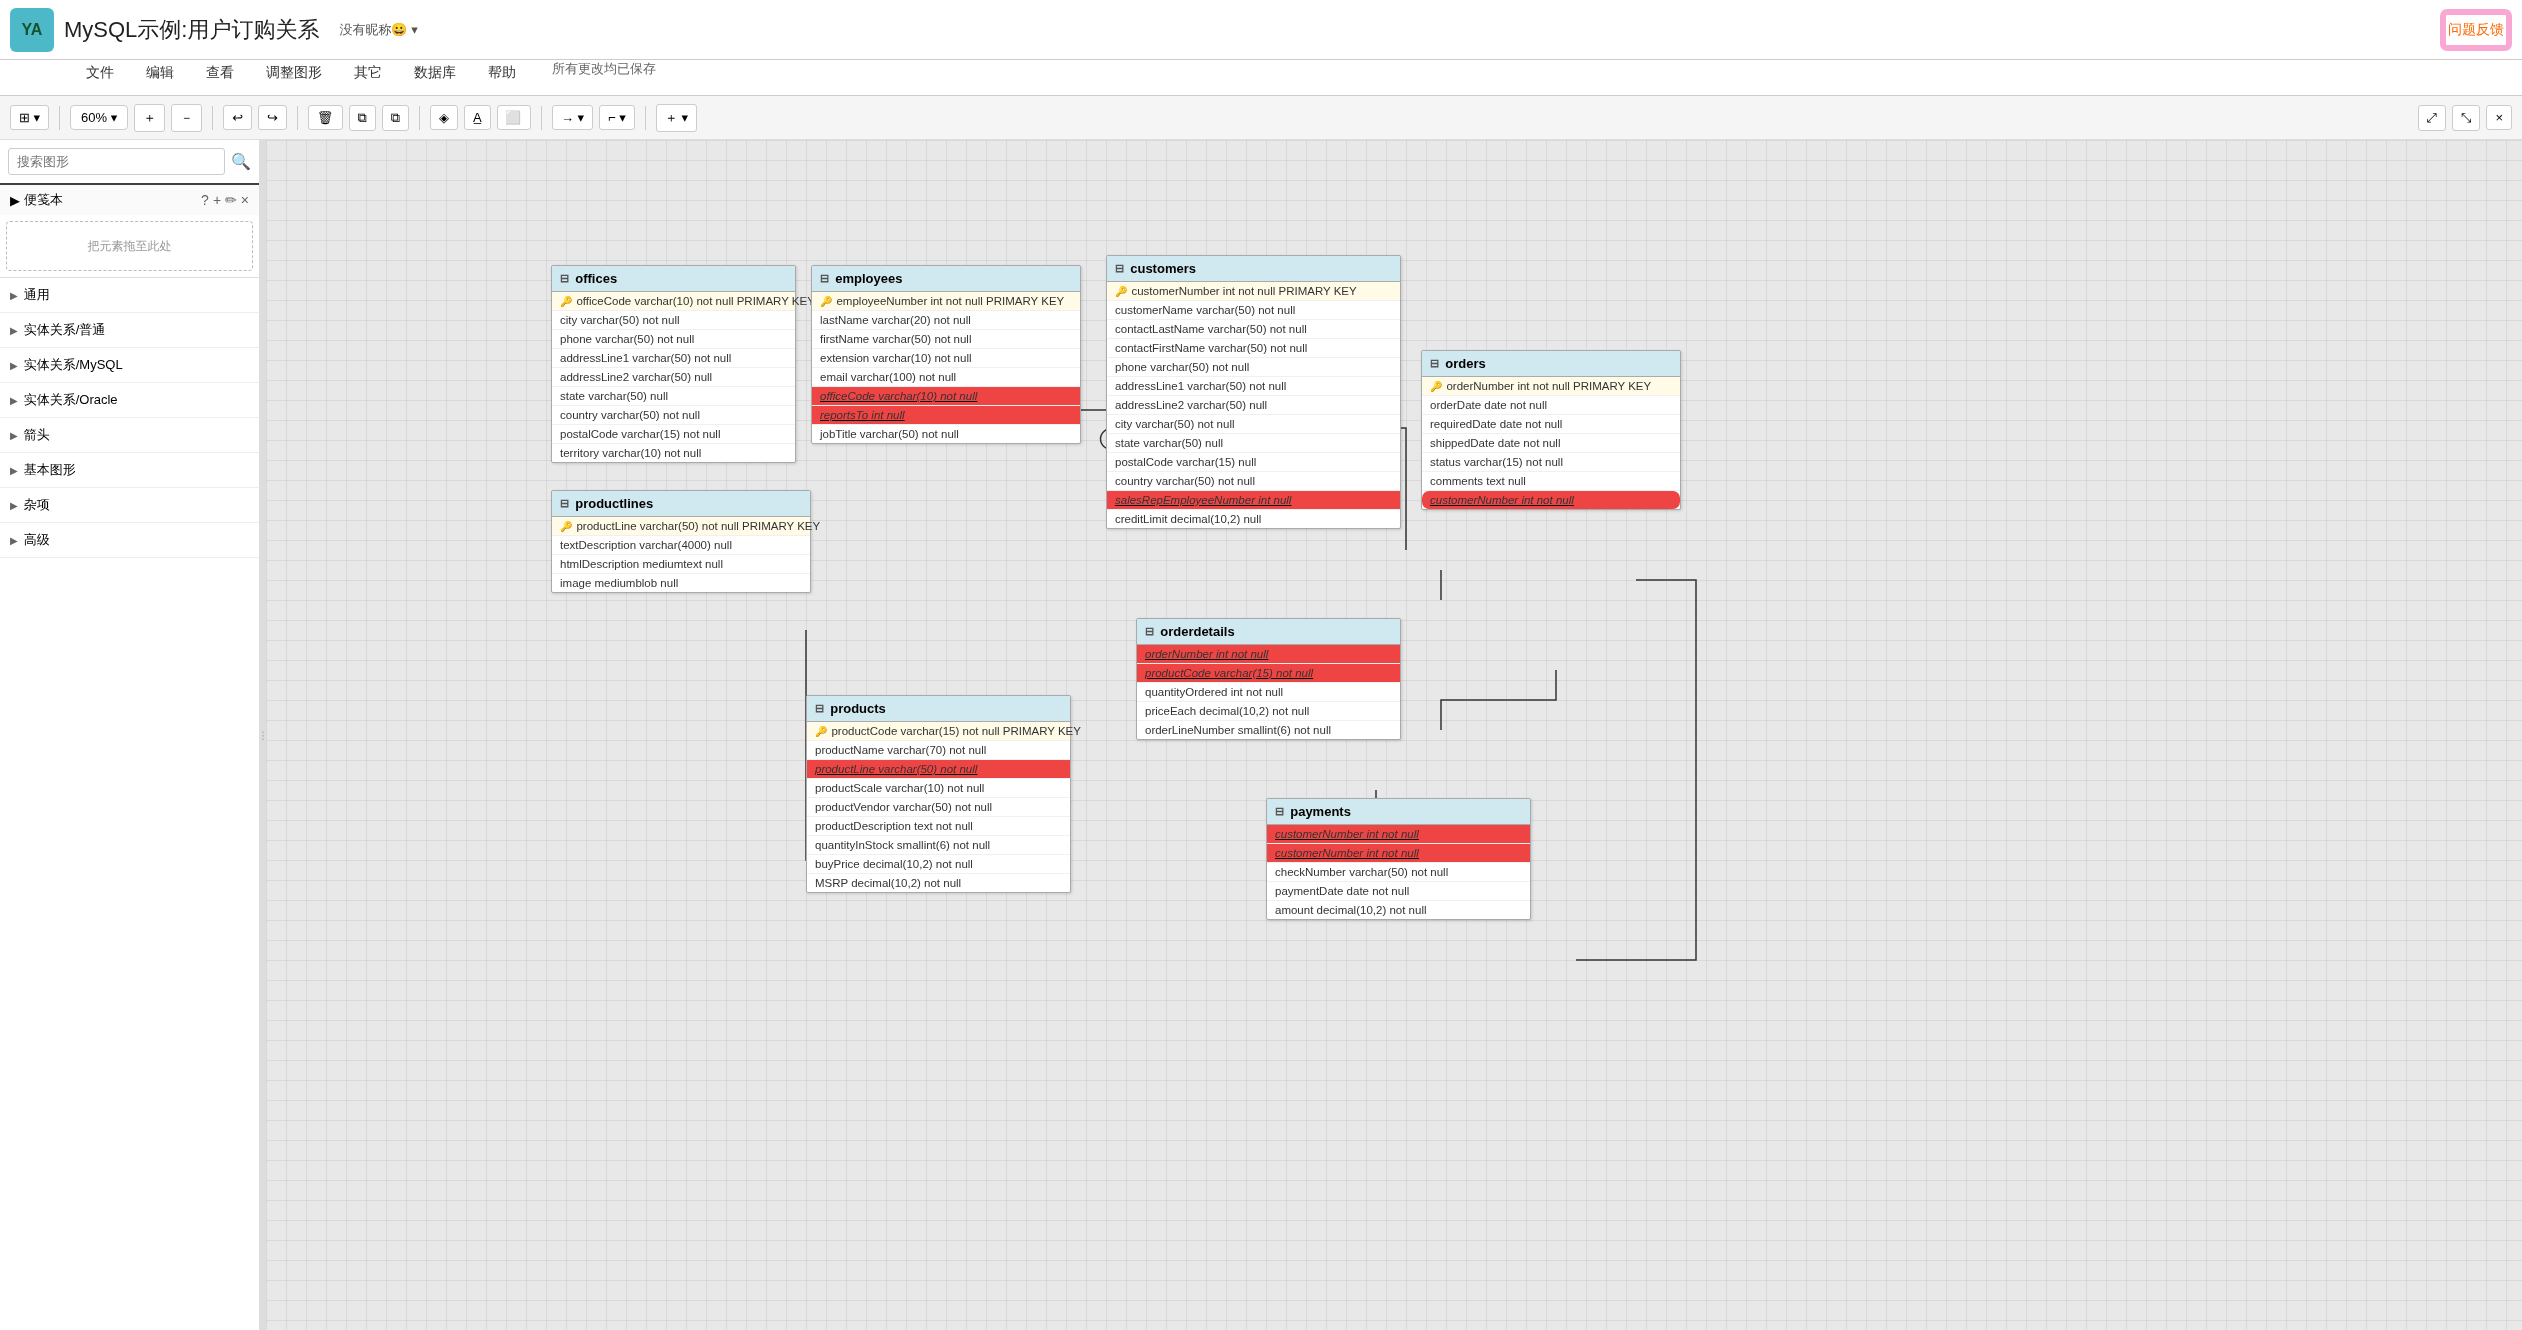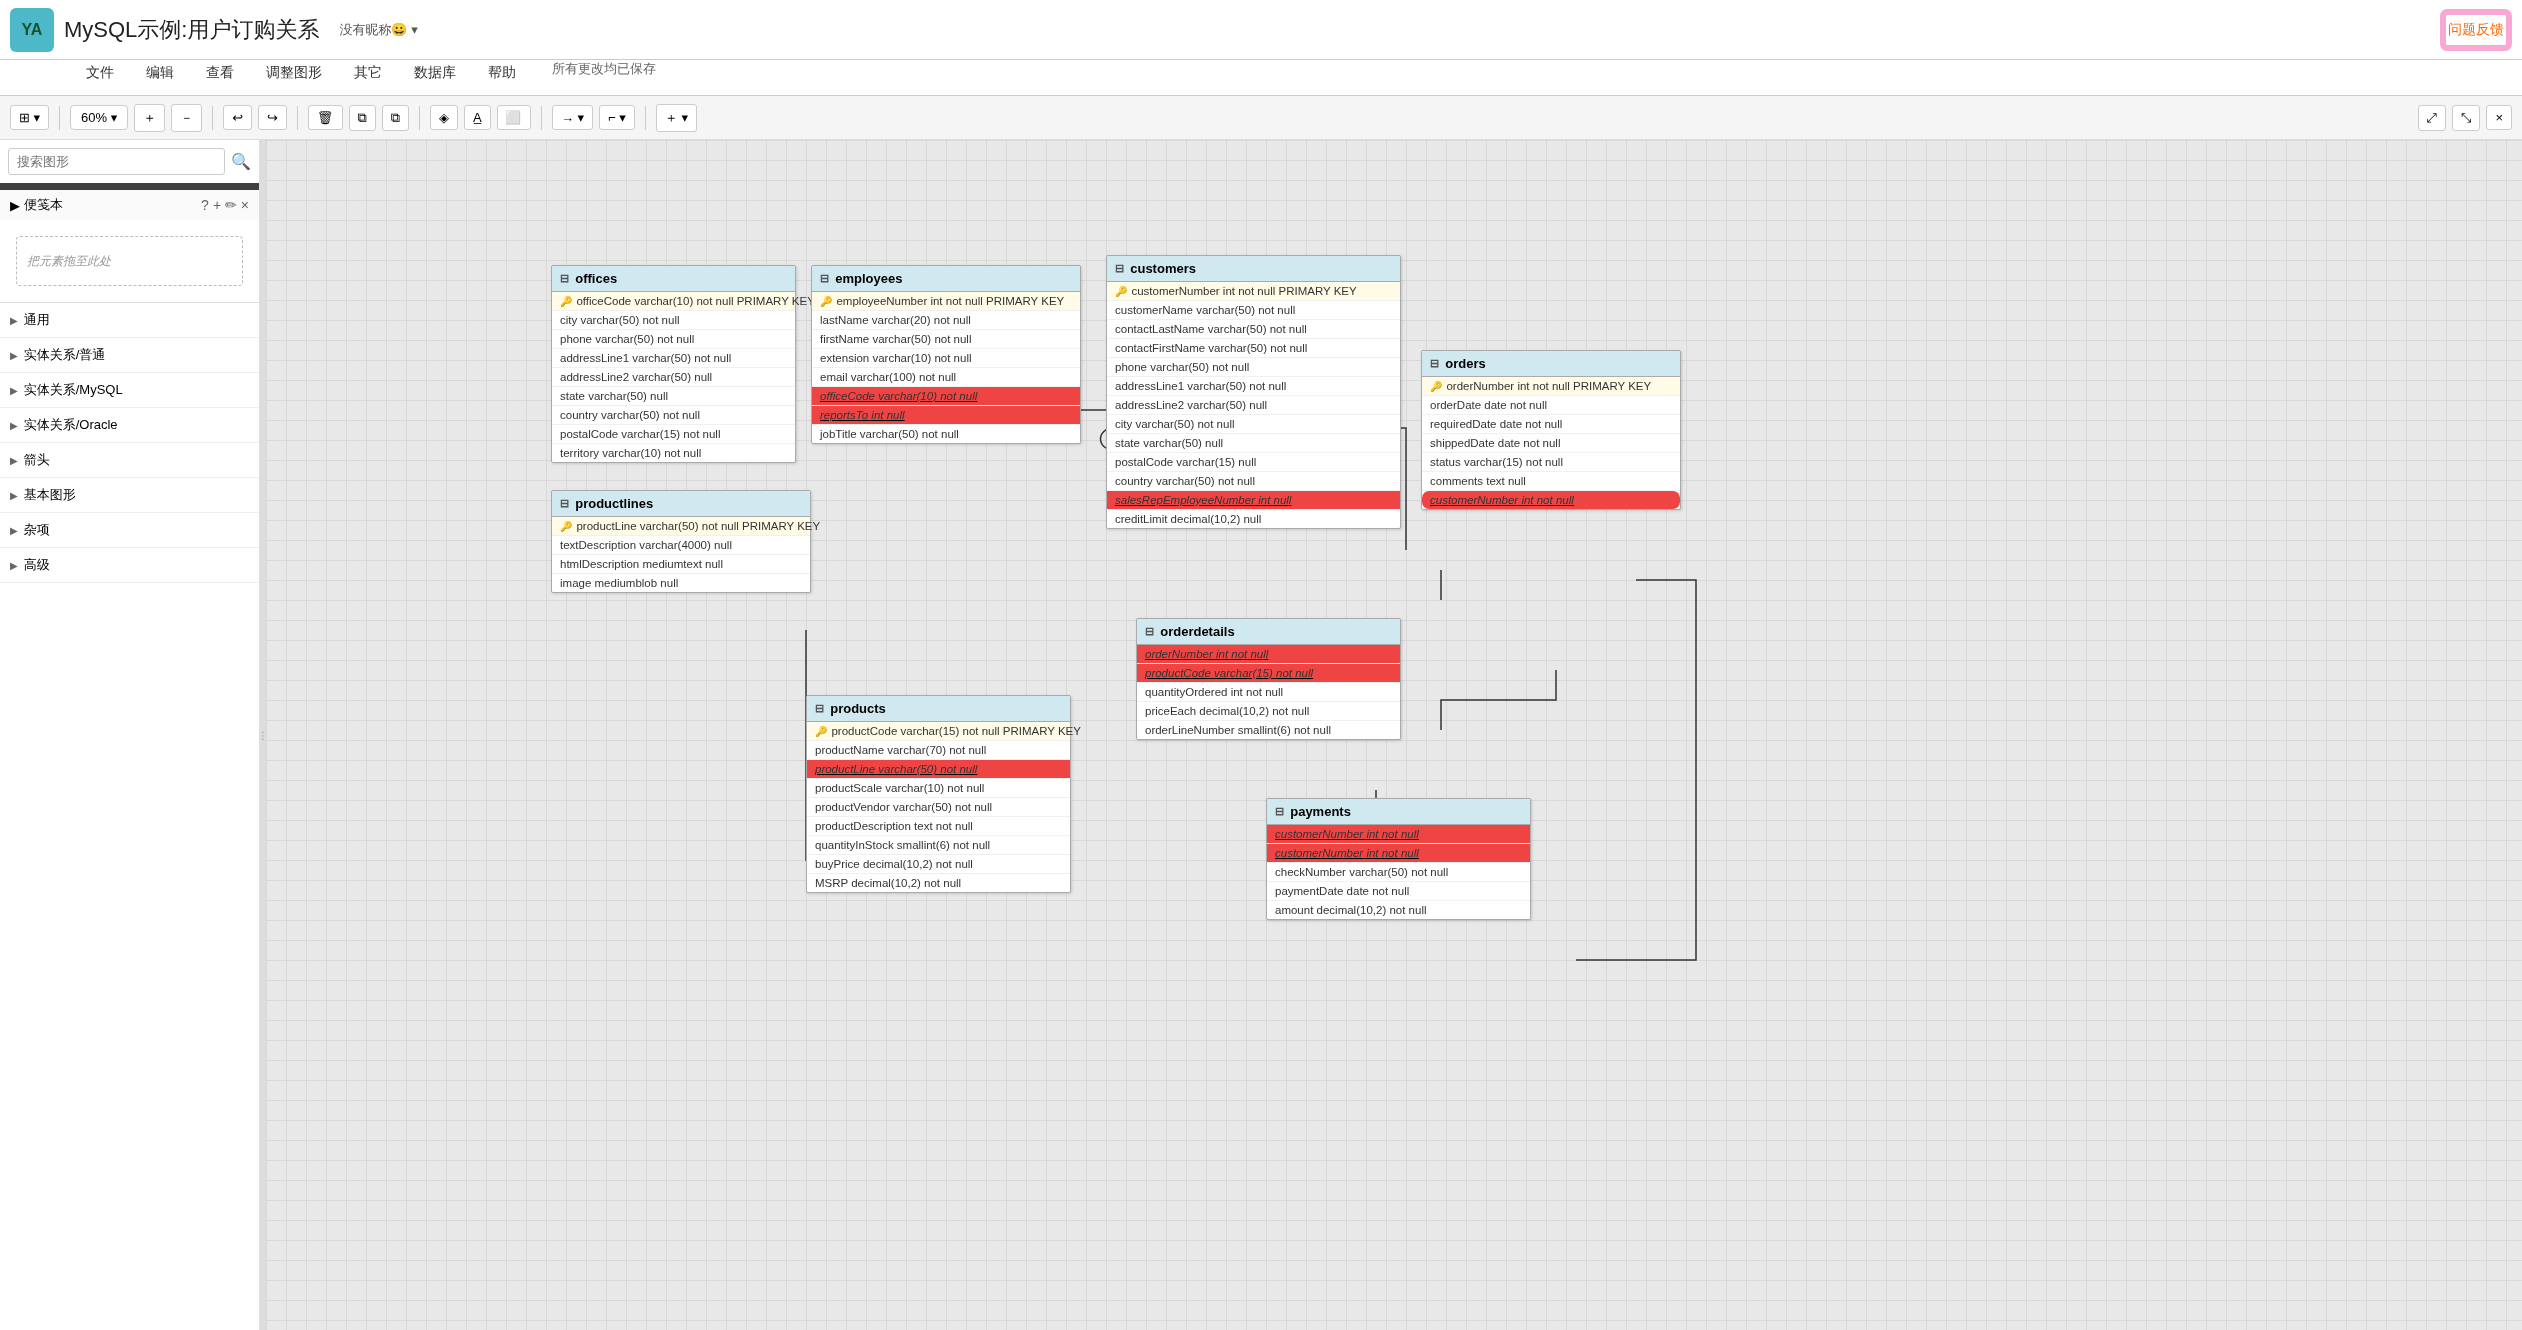--- a/index.html
+++ b/index.html
@@ -44,39 +44,39 @@
 
     
     #main { display: flex; height: calc(1330px - 60px - 36px - 44px); }
 
     
     #sidebar {
       width: 260px; flex-shrink: 0; background: #fff; border-right: 1px solid #ddd;
       display: flex; flex-direction: column; overflow-y: auto;
     }
     #search-box {
-      display: flex; align-items: center; padding: 8px; border-bottom: 7px solid #404040; gap: 6px;
+      display: flex; align-items: center; padding: 8px; border-bottom: 2px solid #404040; gap: 6px;
     }
     #search-input {
       flex: 1; border: 1px solid #ccc; border-radius: 3px; padding: 5px 8px; font-size: 13px;
     }
     .search-icon-btn { background: none; border: none; cursor: pointer; font-size: 16px; }
 
     
     #notepad-section { border-bottom: 1px solid #ddd; }
     .section-header {
       display: flex; align-items: center; padding: 6px 10px; cursor: pointer;
       font-size: 13px; background: #fafafa; gap: 4px;
     }
     .section-actions { margin-left: auto; display: flex; gap: 4px; }
     .action-btn { background: none; border: none; cursor: pointer; font-size: 14px; color: #666; }
     .notepad-drop {
-      border: 1px dashed #bbb; margin: 16px; border-radius: 4px;
-      min-height: 50px; display: flex; align-items: center; justify-content: flex-start;
-      font-size: 12px; color: #999; padding: 10px; font-style: italic;
+      border: 1px dashed #bbb; margin: 6px; border-radius: 4px;
+      min-height: 50px; display: flex; align-items: center; justify-content: center;
+      font-size: 12px; color: #999; padding: 10px;
     }
 
     
     .shape-category {
       border-bottom: 1px solid #eee;
     }
     .shape-category-header {
       display: flex; align-items: center; padding: 8px 10px; cursor: pointer;
       font-size: 13px; gap: 6px;
     }

